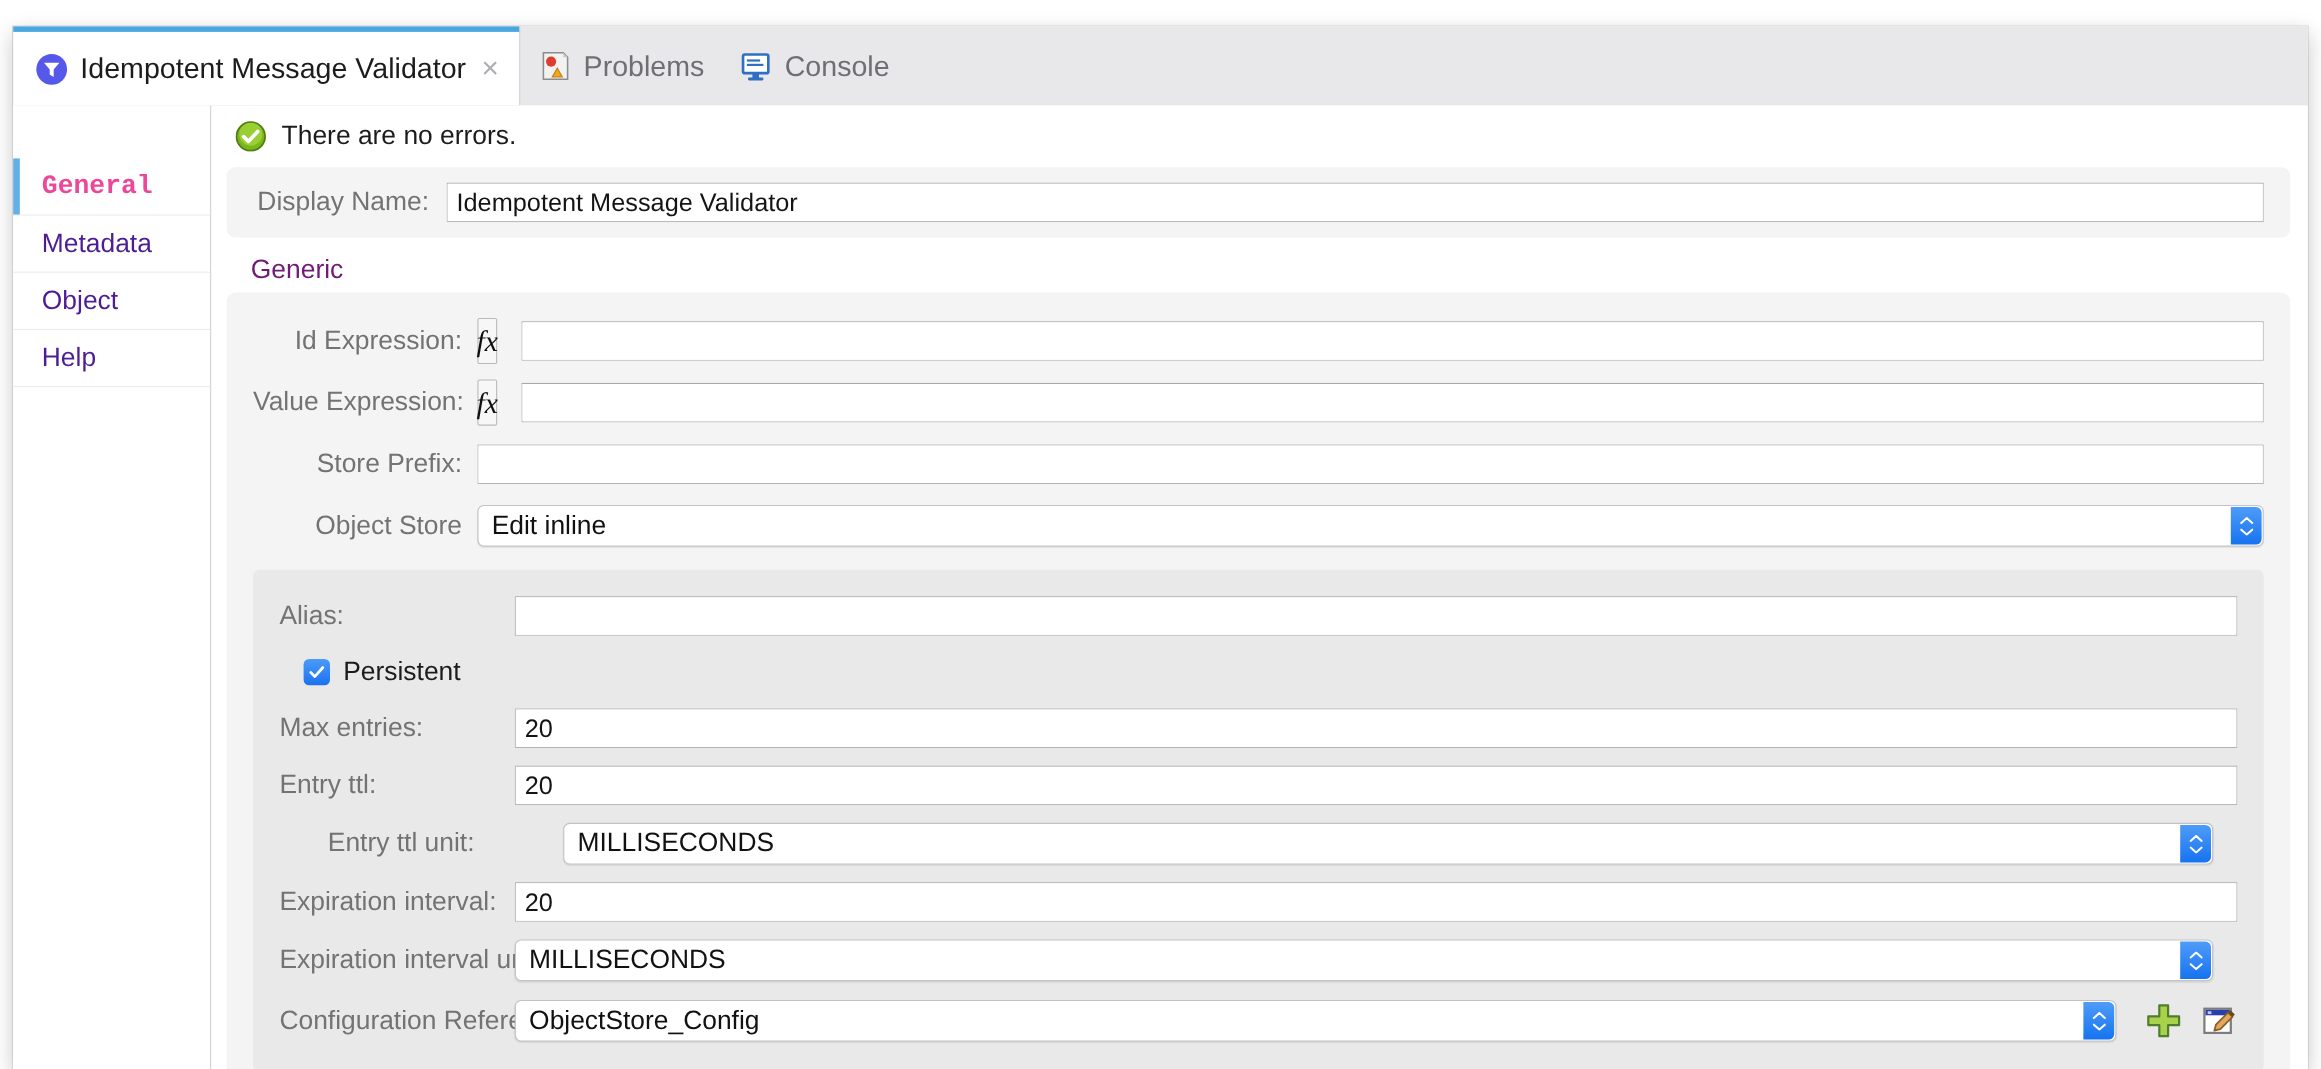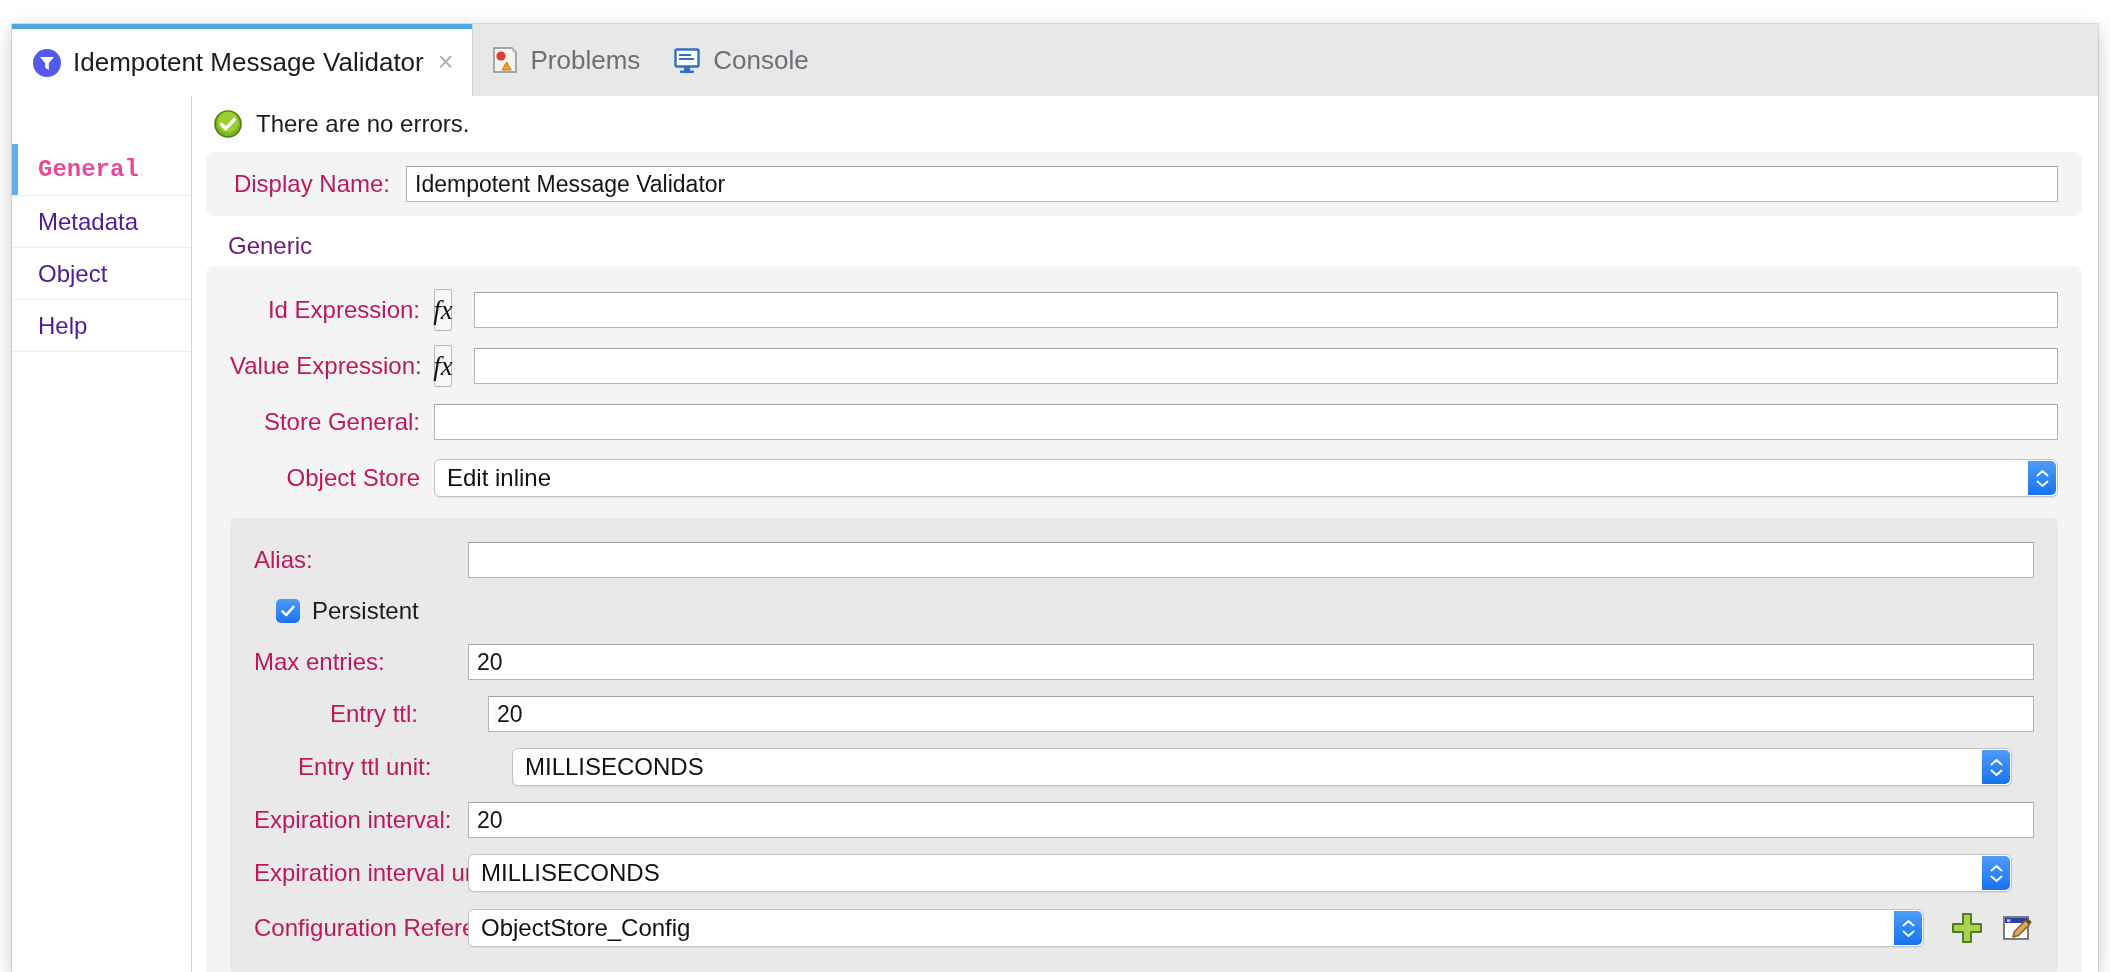--- a/index.html
+++ b/index.html
@@ -118,21 +118,21 @@
     border-radius: 8px;
     padding: 14px 24px;
   }
   .row {
     display: flex;
     align-items: center;
     min-height: 50px;
   }
   .lbl {
     font-size: 24px;
-    color: #be185d;
+    color: #737373;
     text-align: right;
     white-space: nowrap;
     flex: 0 0 auto;
   }
 
   
   .tfield {
     flex: 1 1 auto;
     height: 36px;
     background: #ffffff;
@@ -311,21 +311,21 @@
               <span class="tfield" style="margin-left:22px;"></span>
             </div>
 
             <div class="row" style="min-height:56px;">
               <span class="lbl" style="width:190px;margin-right:14px;">Value Expression:</span>
               <span class="fx">fx</span>
               <span class="tfield" style="margin-left:22px;"></span>
             </div>
 
             <div class="row" style="min-height:56px;">
-              <span class="lbl" style="width:190px;margin-right:14px;">Store General:</span>
+              <span class="lbl" style="width:190px;margin-right:14px;">Store Prefix:</span>
               <span class="tfield"></span>
             </div>
 
             <div class="row" style="min-height:56px;">
               <span class="lbl" style="width:190px;margin-right:14px;">Object Store</span>
               <span class="sel">
                 <span>Edit inline</span>
                 <span class="sel-arrow">
                   <svg class="chev" viewBox="0 0 13 7">
                       <path d="M1.5 5.5L6.5 1l5 4.5" fill="none" stroke="#fff" stroke-width="1.8" stroke-linecap="round" stroke-linejoin="round"></path>
@@ -352,21 +352,21 @@
                 </span>
                 <span class="cbx-label">Persistent</span>
               </div>
 
               <div class="row" style="min-height:52px;">
                 <span class="lbl" style="width:200px;margin-right:14px;text-align:left;">Max entries:</span>
                 <span class="tfield">20</span>
               </div>
 
               <div class="row" style="min-height:52px;">
-                <span class="lbl" style="width:200px;margin-right:14px;text-align:center;margin-left:20px;">Entry ttl:</span>
+                <span class="lbl" style="width:200px;margin-right:14px;text-align:left;">Entry ttl:</span>
                 <span class="tfield">20</span>
               </div>
 
               <div class="row" style="min-height:54px;margin-left:44px;">
                 <span class="lbl" style="width:200px;margin-right:14px;text-align:left;">Entry ttl unit:</span>
                 <span class="sel" style="margin-right:22px;">
                   <span>MILLISECONDS</span>
                   <span class="sel-arrow">
                     <svg class="chev" viewBox="0 0 13 7">
                         <path d="M1.5 5.5L6.5 1l5 4.5" fill="none" stroke="#fff" stroke-width="1.8" stroke-linecap="round" stroke-linejoin="round"></path>

